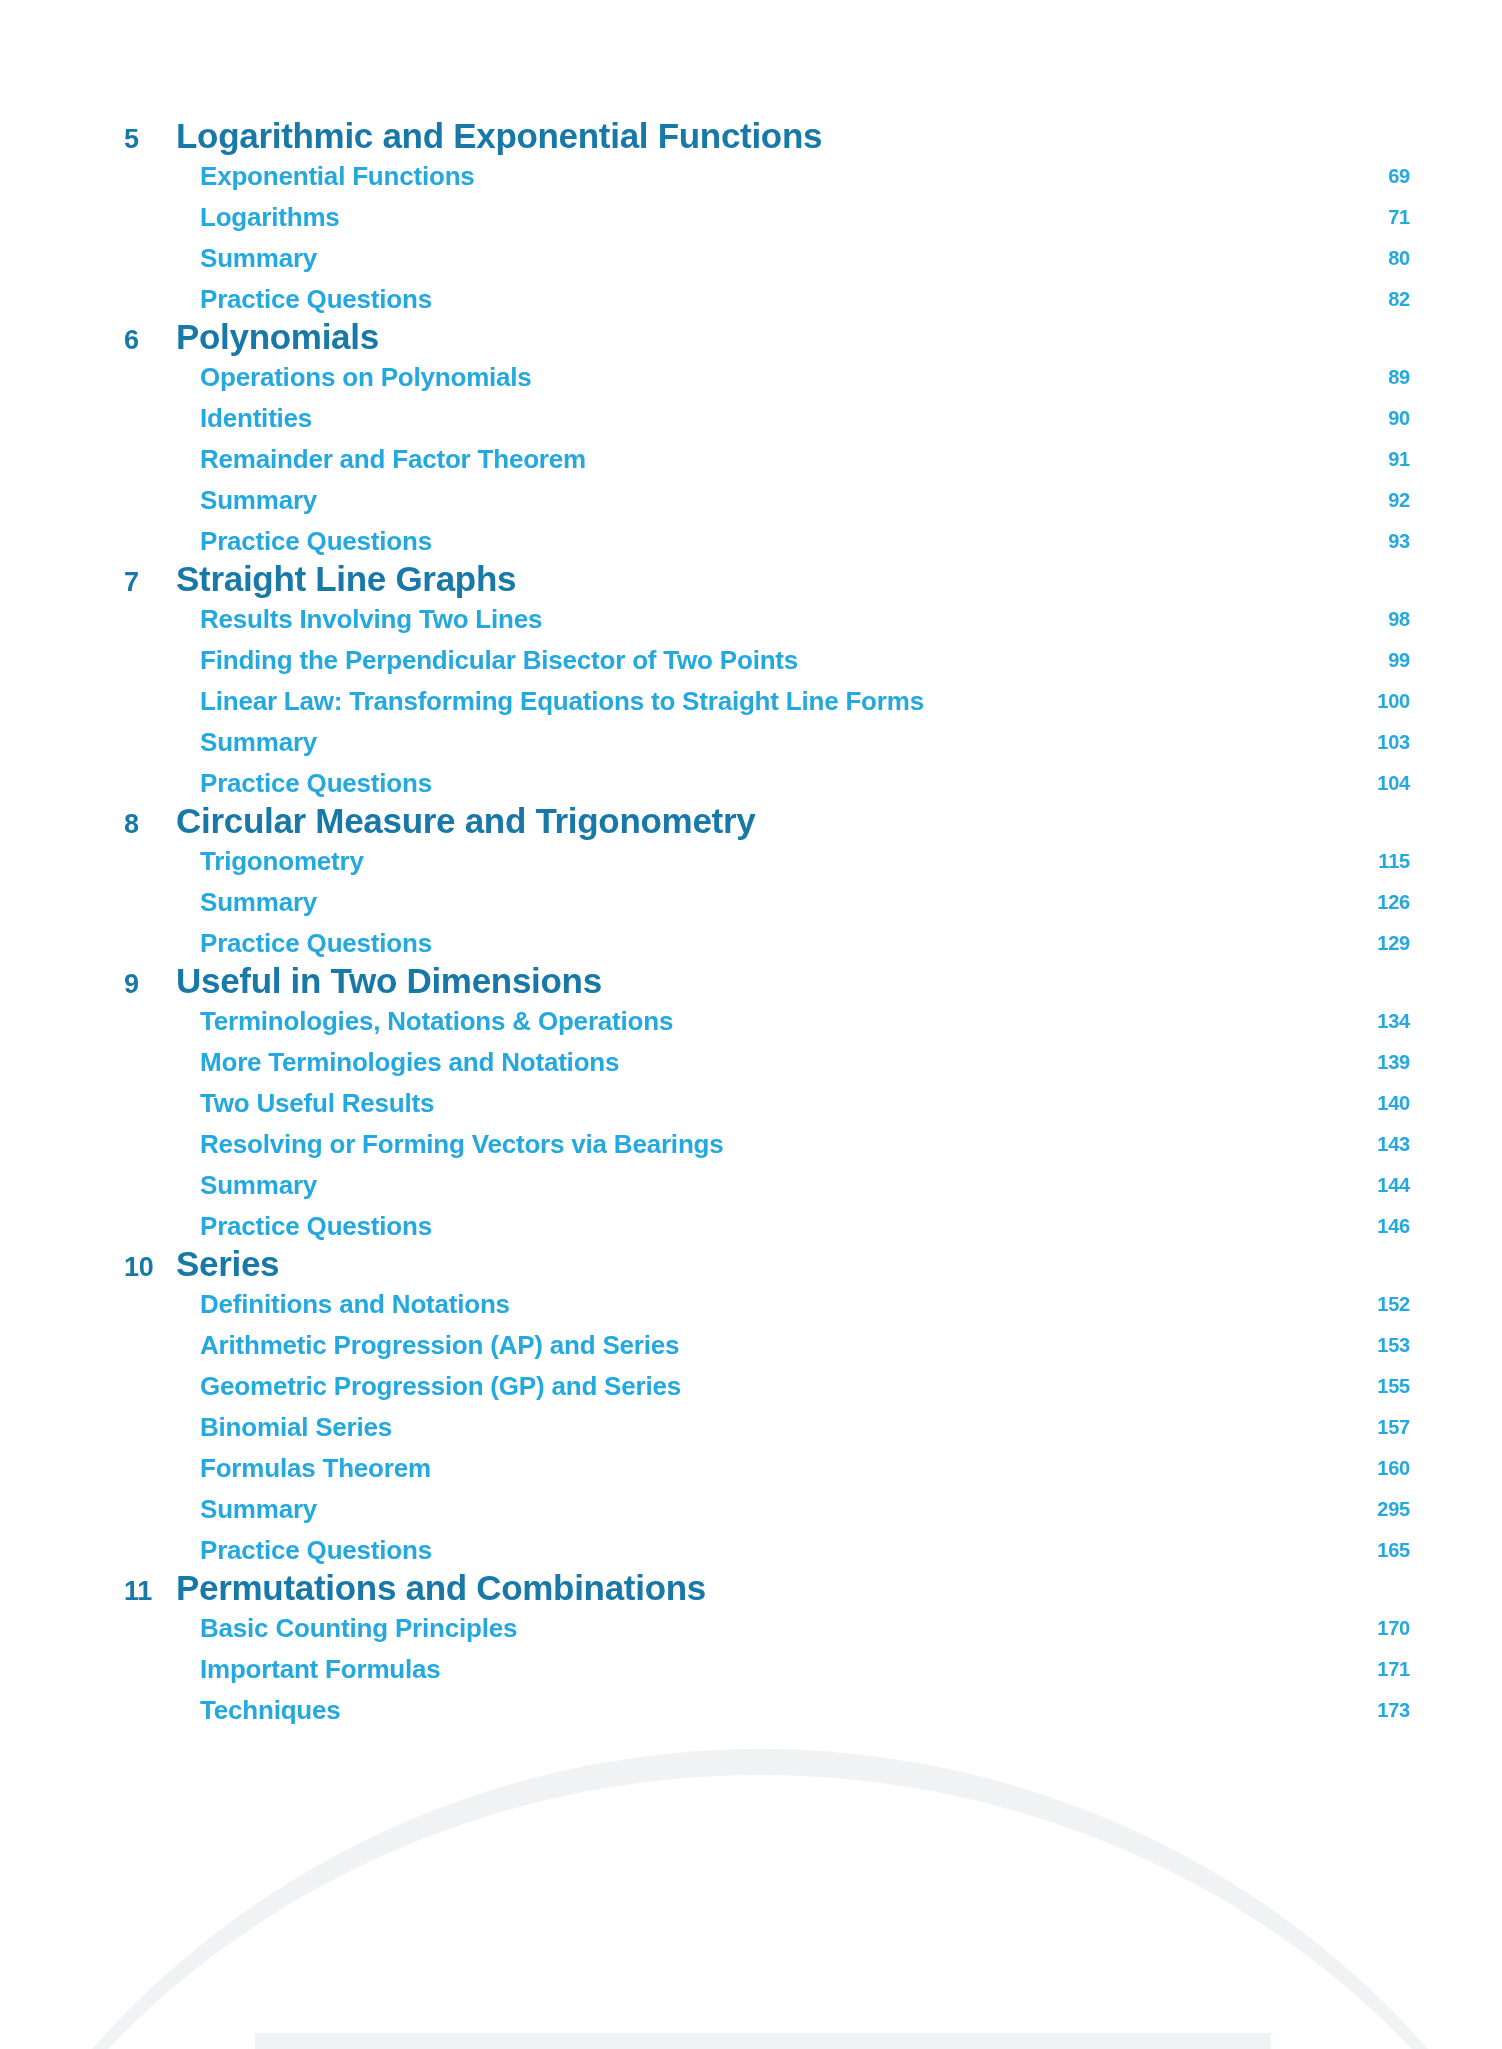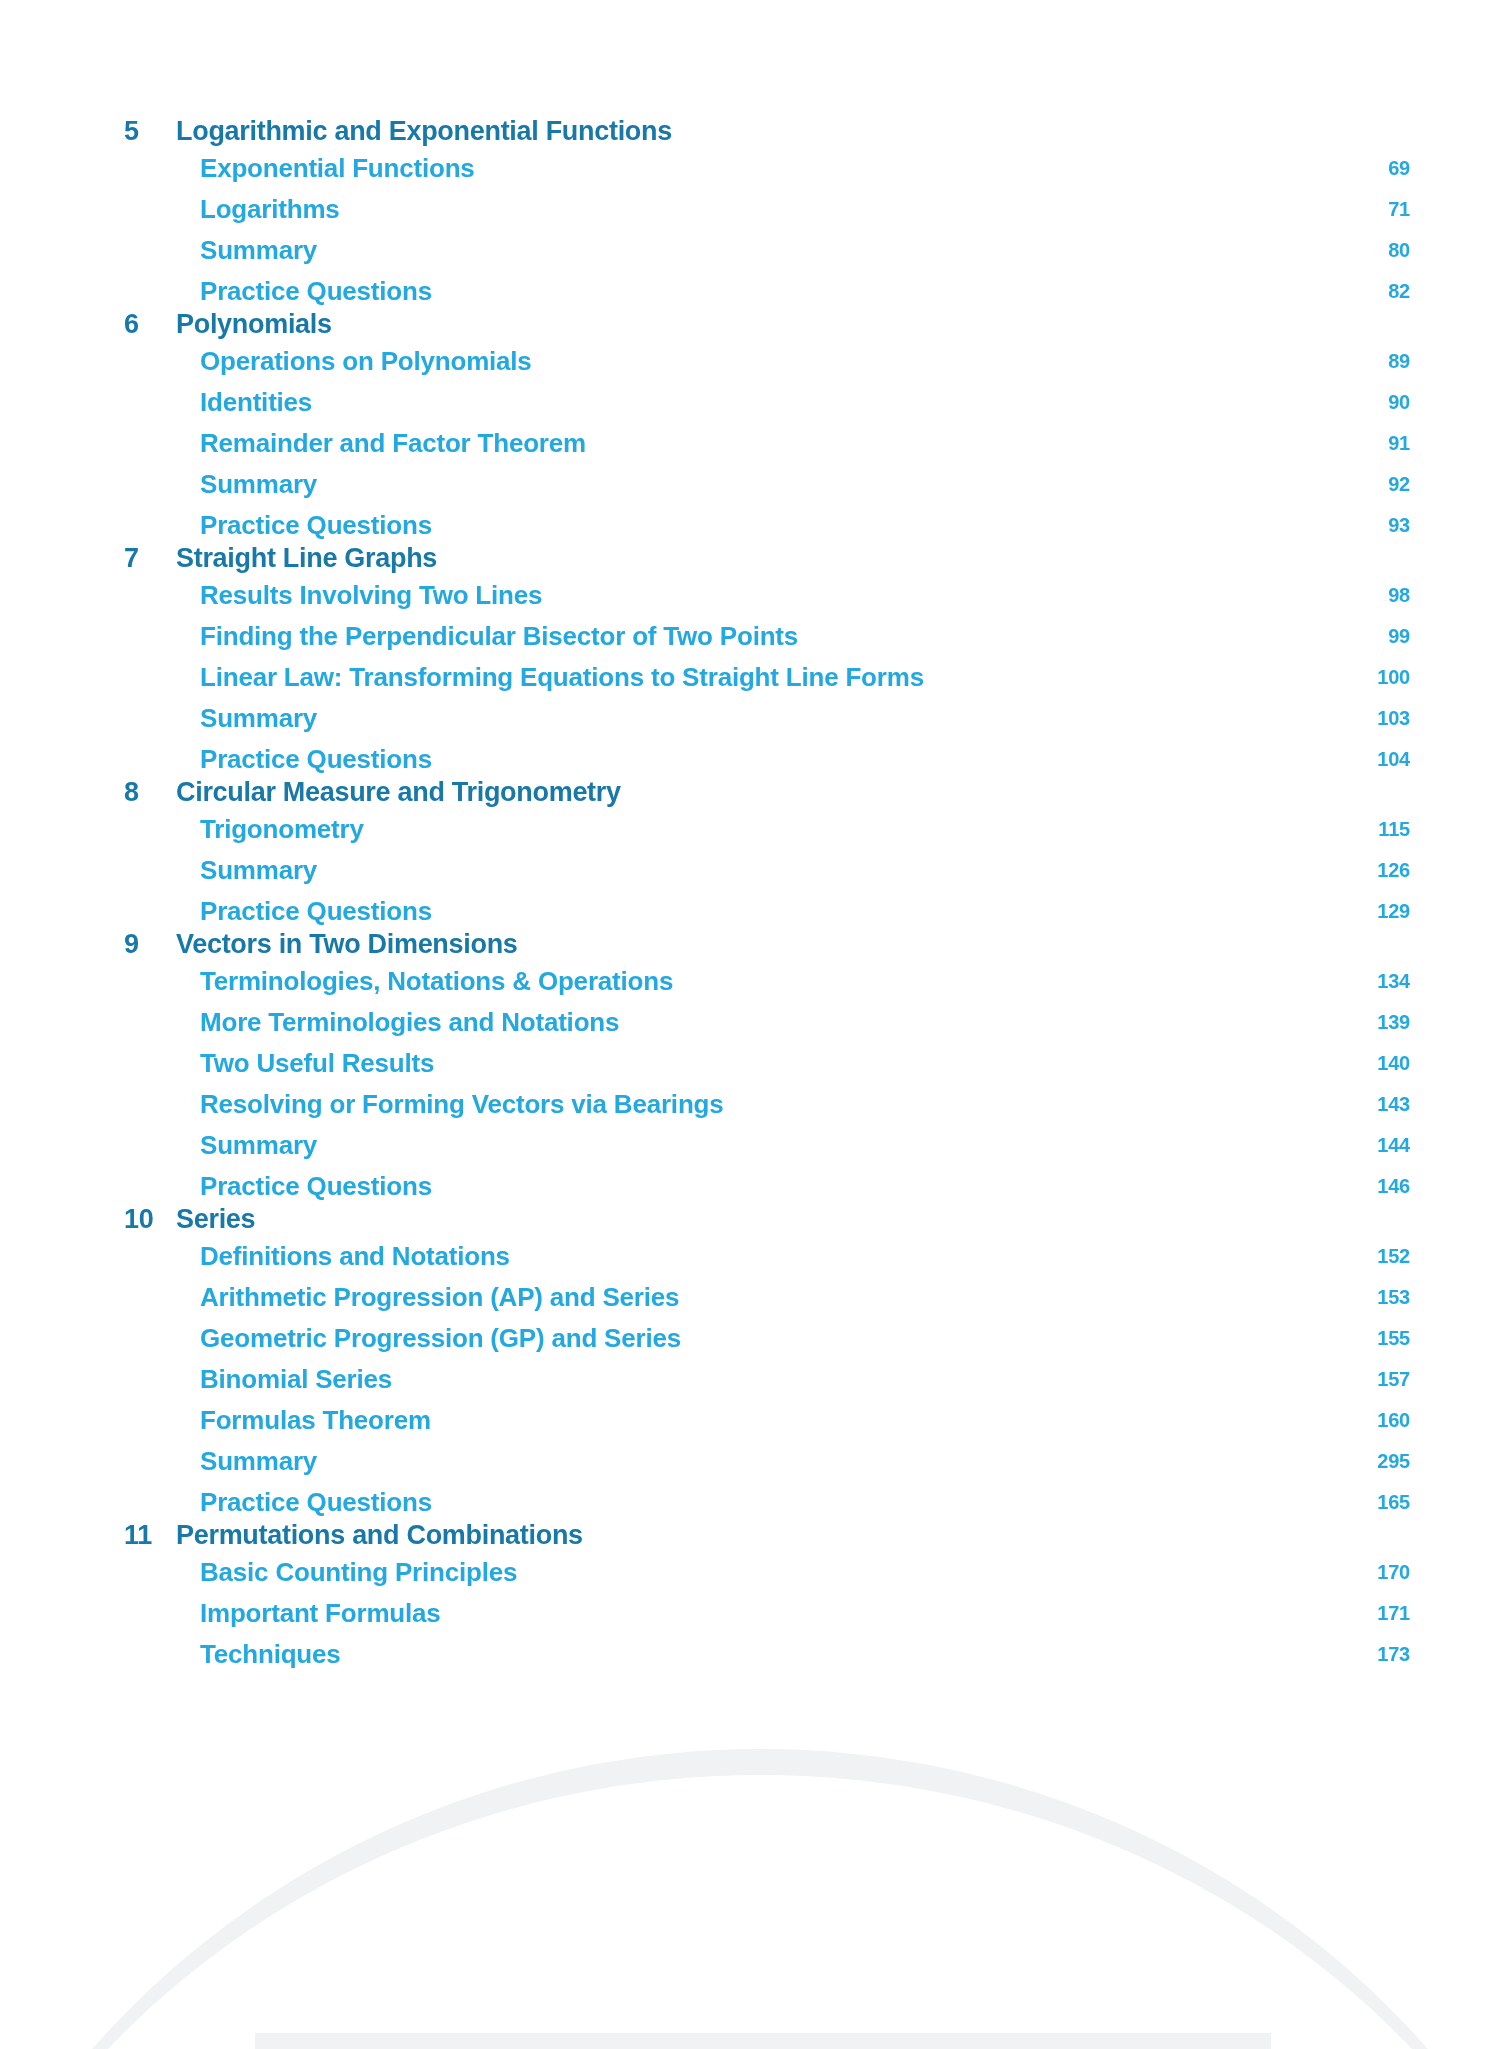--- a/index.html
+++ b/index.html
@@ -51,21 +51,21 @@
     width: 52px;
     flex: 0 0 52px;
     margin-left: 124px;
     font-size: 27px;
     font-weight: 700;
     font-stretch: condensed;
     color: #1878a8;
     letter-spacing: -0.2px;
   }
   .chapter-title {
-    font-size: 27px;
+    font-size: 35px;
     font-weight: 700;
     font-stretch: condensed;
     color: #1878a8;
     letter-spacing: -0.3px;
     white-space: nowrap;
   }
 
   
   .entry {
     display: flex;
@@ -228,21 +228,21 @@
       </div>
       <div class="entry">
         <span class="entry-title">Practice Questions</span>
         <span class="leader"></span>
         <span class="entry-page">129</span>
       </div>
     </div>
     <div class="chapter">
       <div class="chapter-head">
         <span class="chapter-num">9</span>
-        <span class="chapter-title">Vectors in Two Dimensions</span>
+        <span class="chapter-title">Useful in Two Dimensions</span>
       </div>
       <div class="entry">
         <span class="entry-title">Terminologies, Notations &amp; Operations</span>
         <span class="leader"></span>
         <span class="entry-page">134</span>
       </div>
       <div class="entry">
         <span class="entry-title">More Terminologies and Notations</span>
         <span class="leader"></span>
         <span class="entry-page">139</span>

